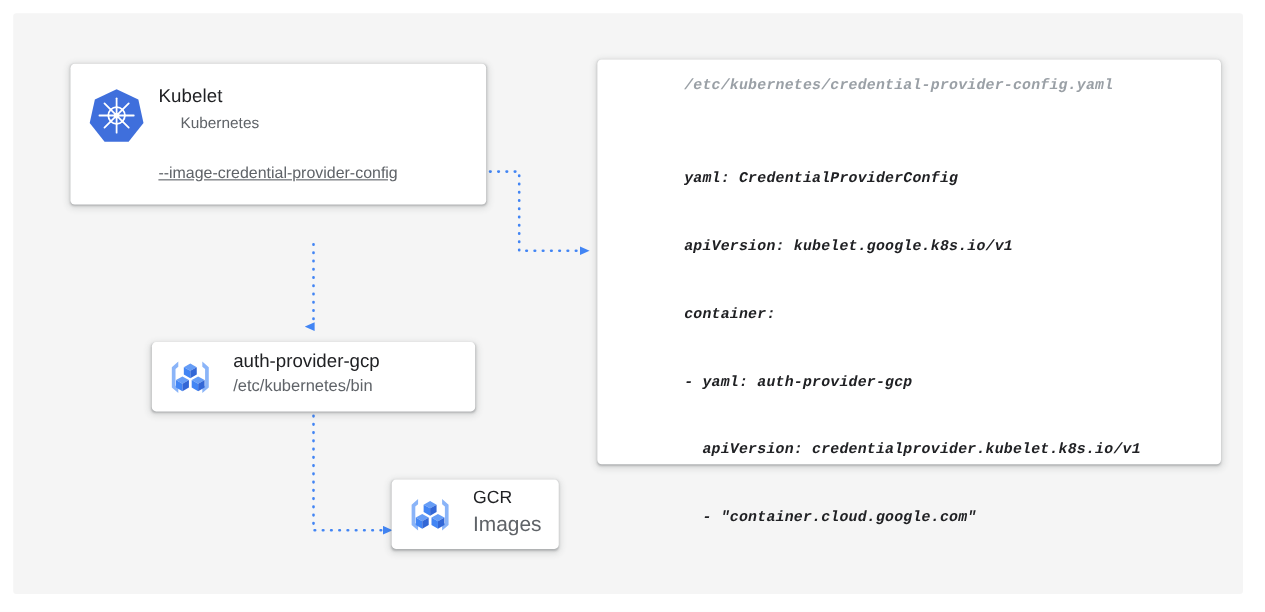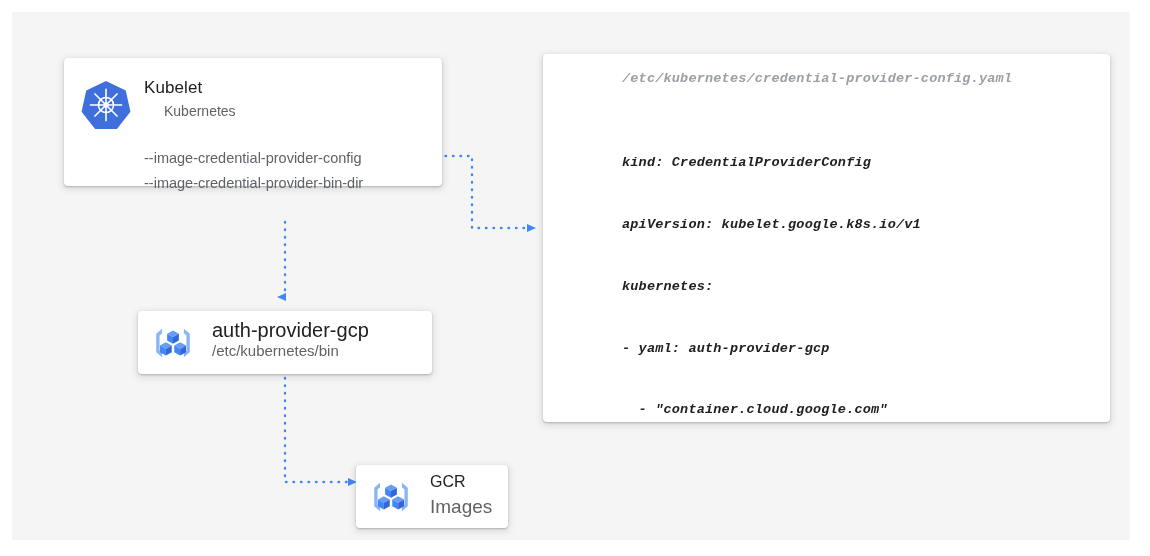--- a/index.html
+++ b/index.html
@@ -82,56 +82,56 @@
     margin-left: 20px;
   }
   .kubelet-flags {
     position: absolute;
     left: 80px;
     top: 88px;
     font-size: 14.5px;
     color: #5f6368;
     line-height: 25px;
   }
-  .kubelet-flags div { white-space: nowrap; }
+  .kubelet-flags div { white-space: nowrap; text-decoration: underline; }
 
   
   .gcp-card {
     left: 138px;
     top: 311px;
     width: 294px;
     height: 63px;
   }
   .gcp-icon {
     position: absolute;
     left: 14px;
     top: 11px;
     width: 42px;
     height: 42px;
   }
   .gcp-title {
     position: absolute;
     left: 74px;
     top: 8px;
-    font-size: 20px;
+    font-size: 17px;
     color: #202124;
   }
   .gcp-sub {
     position: absolute;
     left: 74px;
     top: 31px;
     font-size: 15px;
     color: #5f6368;
     text-align: right;
   }
 
   
   .gcr-card {
     left: 356px;
-    top: 465px;
+    top: 436px;
     width: 152px;
     height: 63px;
   }
   .gcr-icon {
     position: absolute;
     left: 14px;
     top: 11px;
     width: 42px;
     height: 42px;
   }
@@ -236,21 +236,20 @@
         <line x1="60.2" y1="60.2" x2="52.8" y2="52.8"></line>
         <line x1="35.5" y1="50" x2="46.6" y2="50"></line>
         <line x1="64.5" y1="50" x2="53.4" y2="50"></line>
         <line x1="50" y1="64.5" x2="50" y2="53.4"></line>
       </g>
     </svg>
     <div class="kubelet-title">Kubelet</div>
     <div class="kubelet-sub">Kubernetes</div>
     <div class="kubelet-flags">
       <div>--image-credential-provider-config</div>
-      <div>--image-credential-provider-bin-dir</div>
     </div>
   </div>
 
   <div class="card gcp-card">
     <svg class="gcp-icon" viewBox="0 0 100 100">
 
       <path d="M24,16 L10,28 L10,72 L24,84 L24,73 L18,68 L18,32 L24,27 Z" fill="#8ab4f8"></path>
 
       <path d="M76,16 L90,28 L90,72 L76,84 L76,73 L82,68 L82,32 L76,27 Z" fill="#8ab4f8"></path>
 
@@ -296,24 +295,25 @@
         <polygon points="81,56 67,64 67,80 81,72" fill="#3367d6"></polygon>
       </g>
     </svg>
     <div class="gcr-title">GCR</div>
     <div class="gcr-sub">Images</div>
   </div>
 
   <div class="card code-card">
     <div class="code-path">/etc/kubernetes/credential-provider-config.yaml</div>
     <div class="code-body">
-      <div>kind: CredentialProviderConfig</div>
+      <div>yaml: CredentialProviderConfig</div>
       <div>apiVersion: kubelet.google.k8s.io/v1</div>
-      <div>kubernetes:</div>
+      <div>container:</div>
       <div>- yaml: auth-provider-gcp</div>
+      <div>  apiVersion: credentialprovider.kubelet.k8s.io/v1</div>
       <div>  - "container.cloud.google.com"</div>
       
       
       
       
       
       
       
     </div>
   </div>

